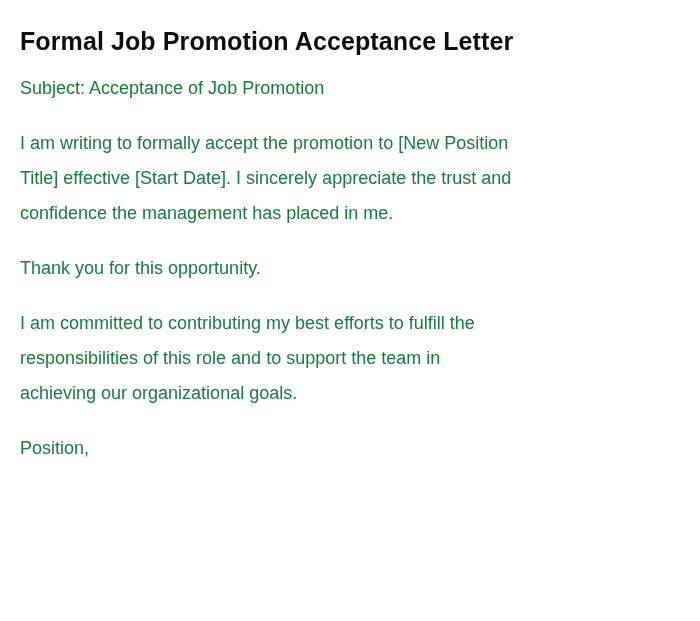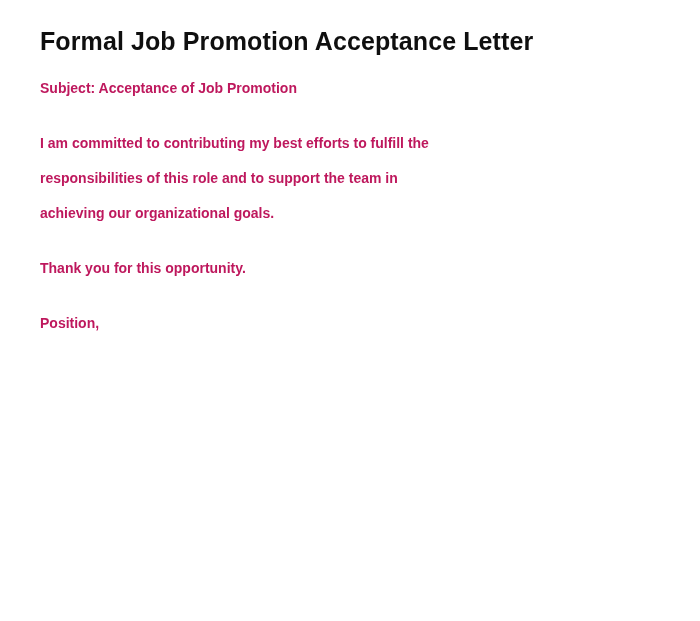--- a/index.html
+++ b/index.html
@@ -9,64 +9,69 @@
   body {
     width: 700px;
     height: 621px;
     background: #ffffff;
     font-family: "Liberation Sans", sans-serif;
     overflow: hidden;
   }
   .letter {
     box-sizing: border-box;
     width: 700px;
-    padding: 25px 60px 0 40px;
+    padding: 25px 60px 0 20px;
   }
   .letter-title {
     margin: 0 0 13px 0;
     font-size: 25px;
     line-height: 33px;
     font-weight: 700;
     color: #0f0f0f;
     letter-spacing: 0.1px;
     white-space: nowrap;
   }
   .para {
     margin: 0 0 20px 0;
-    font-size: 14px;
+    font-size: 18px;
     line-height: 35px;
-    font-weight: 700;
-    color: #be185d;
+    font-weight: 400;
+    color: #15803d;
   }
   .line {
     display: block;
     white-space: nowrap;
   }
 </style>
 </head>
 <body>
 
 <div class="letter">
 
   <h1 class="letter-title">Formal Job Promotion Acceptance Letter</h1>
 
   <p class="para">
     <span class="line">Subject: Acceptance of Job Promotion</span>
   </p>
 
 
+  <p class="para">
+    <span class="line">I am writing to formally accept the promotion to [New Position</span>
+    <span class="line">Title] effective [Start Date]. I sincerely appreciate the trust and</span>
+    <span class="line">confidence the management has placed in me.</span>
+  </p>
+
+  <p class="para">
+    <span class="line">Thank you for this opportunity.</span>
+  </p>
 
   <p class="para">
     <span class="line">I am committed to contributing my best efforts to fulfill the</span>
     <span class="line">responsibilities of this role and to support the team in</span>
     <span class="line">achieving our organizational goals.</span>
-  </p>
-
-  <p class="para">
-    <span class="line">Thank you for this opportunity.</span>
   </p>
 
   <p class="para">
     <span class="line">Position,</span>
   </p>
 
 
 </div>
 
 </body></html>

